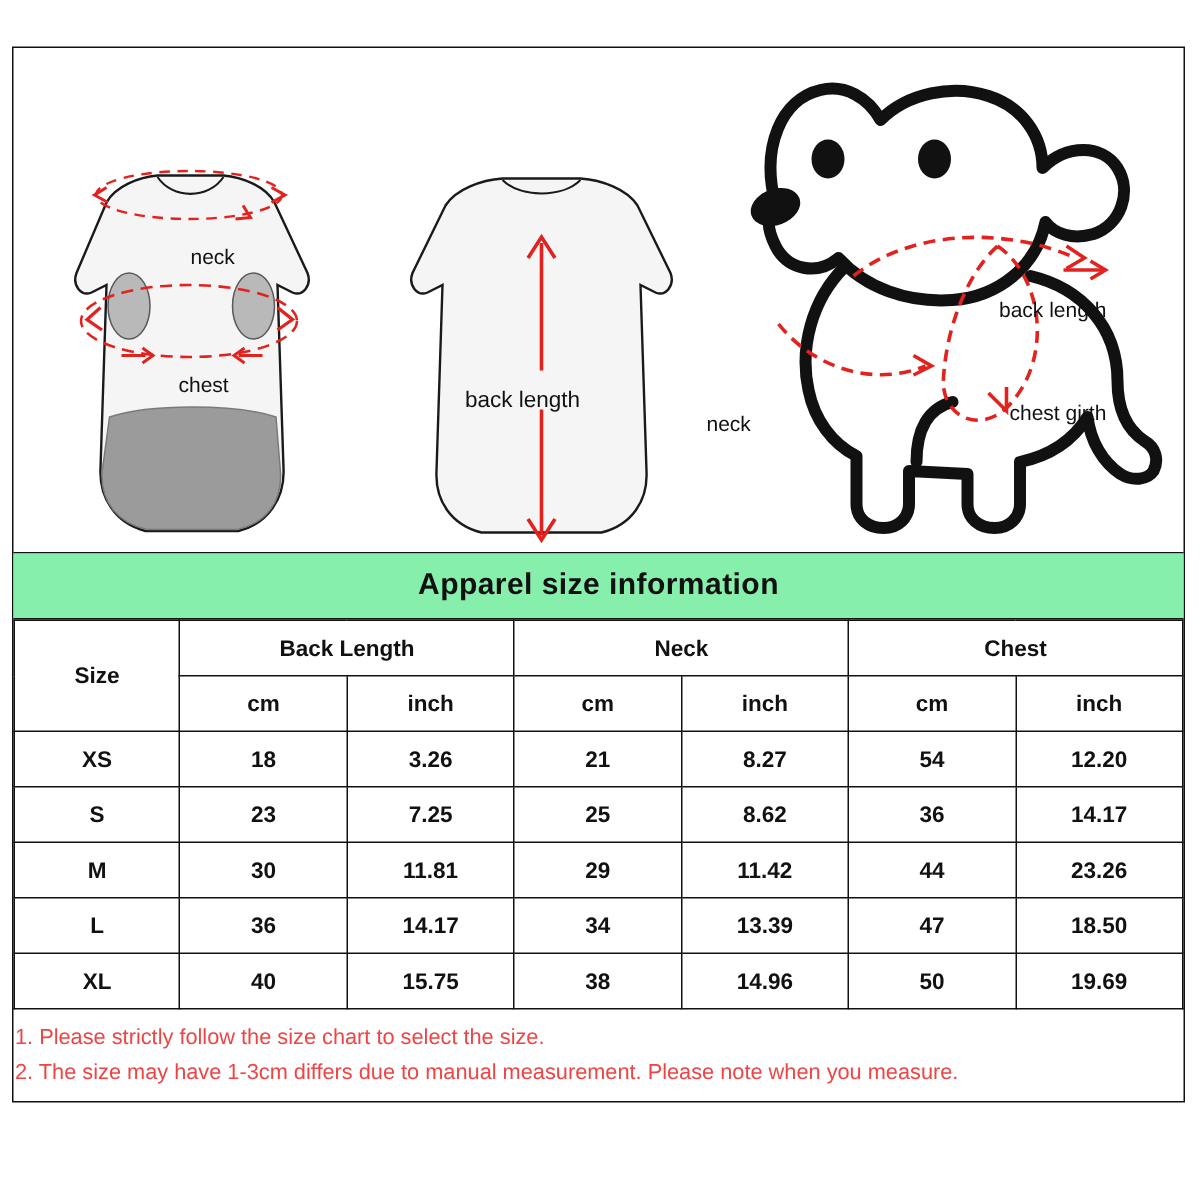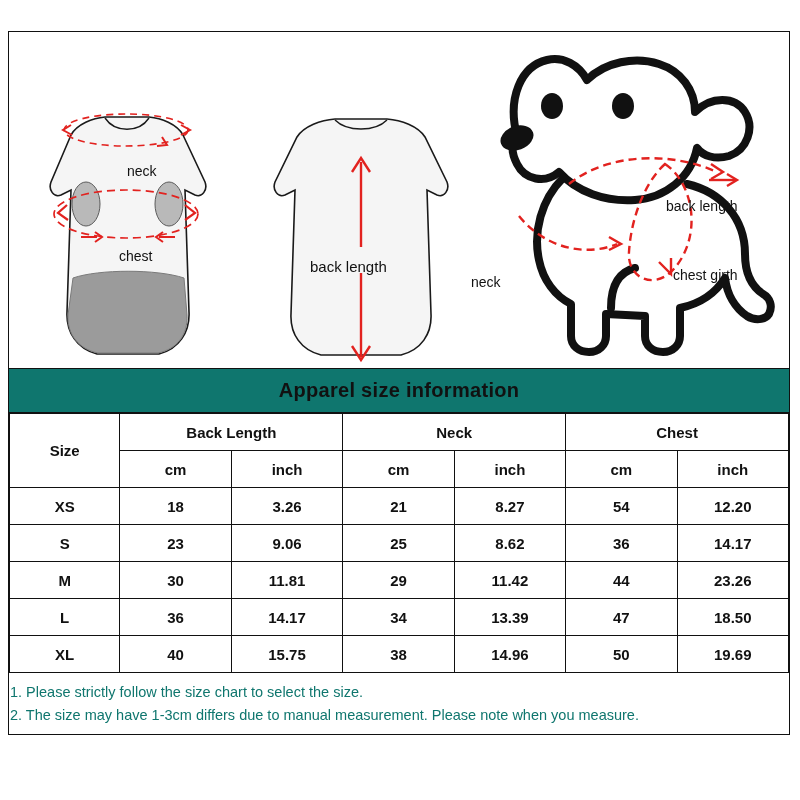--- a/index.html
+++ b/index.html
@@ -47,21 +47,21 @@
   
   .table-wrap {
     position: absolute;
     left: 9px;
     top: 369px;
     width: 780px;
     height: 312px;
   }
   .title-bar {
     height: 44px;
-    background: #0f766e;
+    background: #86efac;
     border-bottom: 1px solid #111;
     display: flex;
     align-items: center;
     justify-content: center;
     font-size: 20px;
     font-weight: bold;
     color: #111;
     letter-spacing: .3px;
     box-sizing: border-box;
   }
@@ -81,21 +81,21 @@
   }
   col.c-size { width: 110px; }
   col.c-unit { width: 111px; }
   
   .notes {
     position: absolute;
     left: 10px;
     top: 681px;
     width: 778px;
     font-size: 14.5px;
-    color: #0f766e;
+    color: #ef4444;
     line-height: 23px;
   }
   .notes div { white-space: nowrap; }
   svg { display: block; }
 </style>
 </head>
 <body>
 
 <div id="page">
 
@@ -225,21 +225,21 @@
           <td>18</td>
           <td>3.26</td>
           <td>21</td>
           <td>8.27</td>
           <td>54</td>
           <td>12.20</td>
         </tr>
         <tr>
           <td>S</td>
           <td>23</td>
-          <td>9.06</td>
+          <td>7.25</td>
           <td>25</td>
           <td>8.62</td>
           <td>36</td>
           <td>14.17</td>
         </tr>
         <tr>
           <td>M</td>
           <td>30</td>
           <td>11.81</td>
           <td>29</td>

